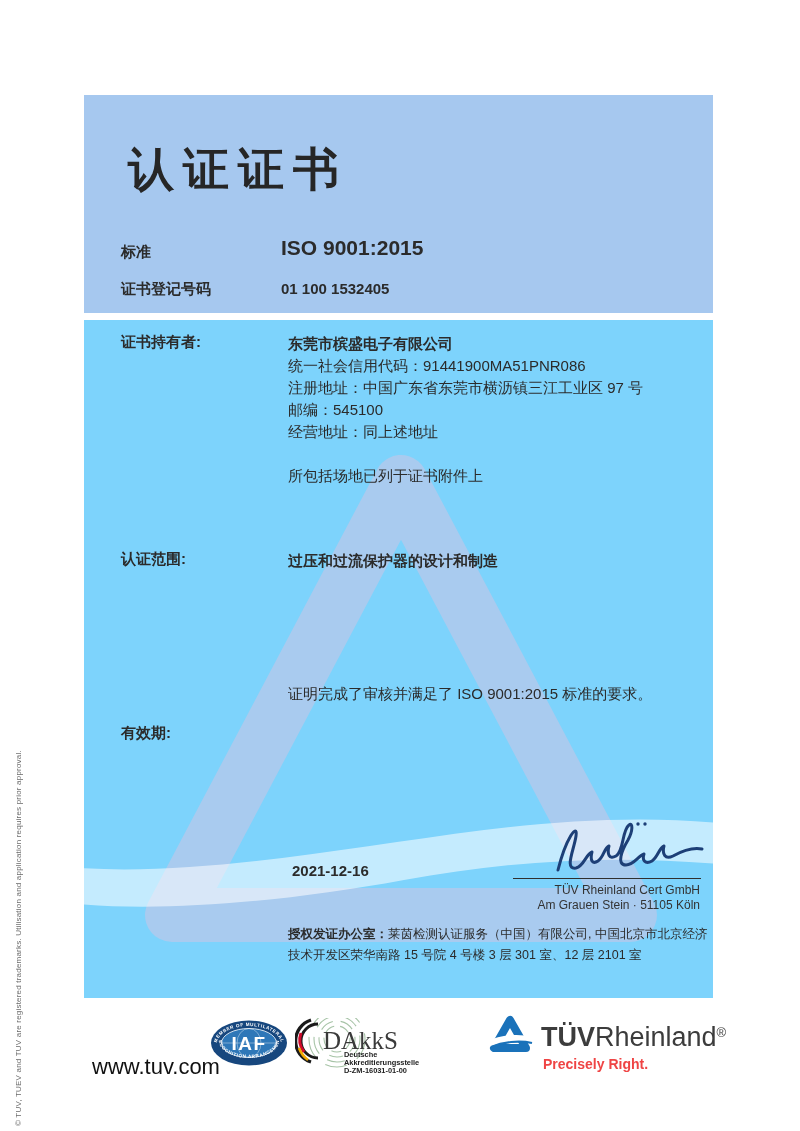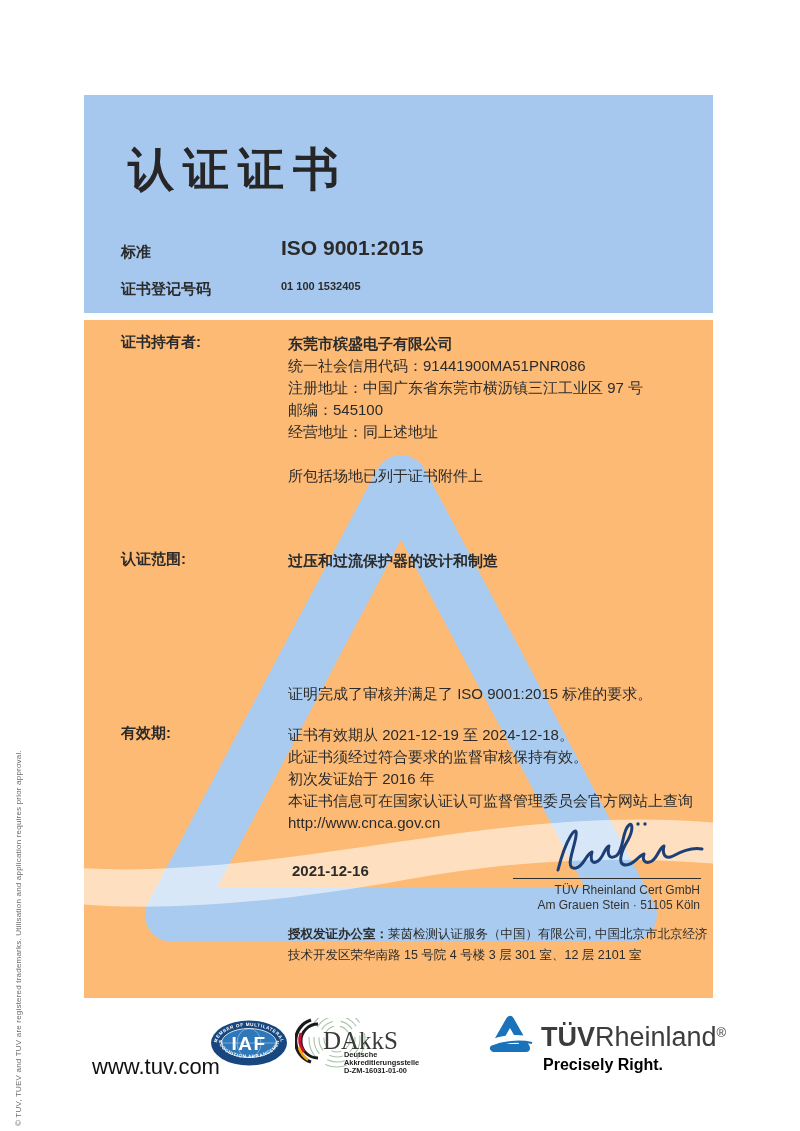--- a/index.html
+++ b/index.html
@@ -13,41 +13,41 @@
     position:absolute; left:14px; top:1126px;
     transform:rotate(-90deg); transform-origin:0 0;
     font-size:8px; color:#6b6b6b; letter-spacing:.2px; white-space:nowrap;
   }
   .band-top {
     position:absolute; left:84px; top:95px; width:629px; height:218px;
     background:#a6c8ef;
   }
   .band-body {
     position:absolute; left:84px; top:320px; width:629px; height:678px;
-    background:#fdba74; overflow:hidden;
+    background:#7dd3fc; overflow:hidden;
   }
   .cert-title { position:absolute; left:44px; top:44px; font-size:46px; font-weight:700;
     letter-spacing:9px; color:#262626; }
   .lbl { position:absolute; left:37px; font-size:15px; font-weight:700; color:#2b2b2b; }
   .lbl-light { font-weight:600; }
   .valcol { position:absolute; left:204px; font-size:15px; line-height:22px; font-weight:500; color:#2b2b2b; }
   .hdr-val-big { position:absolute; left:197px; font-size:21px; font-weight:700; }
-  .hdr-val { position:absolute; left:197px; font-size:11px; font-weight:700; }
+  .hdr-val { position:absolute; left:197px; font-size:15px; font-weight:700; }
   .bold { font-weight:700; }
   .sig-line { position:absolute; left:429px; top:558px; width:188px; border-top:1.6px solid #2f2f2f; }
   .sig-org { position:absolute; right:13px; top:563px; text-align:right; font-size:12px;
     line-height:15px; color:#333; font-weight:500; }
   .office { position:absolute; left:204px; top:604px; width:420px; font-size:12.5px;
     line-height:21px; font-weight:500; color:#2b2b2b; }
   .issue-date { position:absolute; left:208px; top:542px; font-size:15px; font-weight:600; }
   .website { position:absolute; left:92px; top:1054px; font-size:22px; font-weight:500; color:#111; }
   .brand { position:absolute; left:541px; top:1022px; font-size:27px; color:#3c3c3c; white-space:nowrap; }
   .brand .b { font-weight:700; }
   .brand .reg { font-size:13px; vertical-align:9px; }
-  .tagline { position:absolute; left:543px; top:1056px; font-size:16px; font-weight:700; color:#000000; }
+  .tagline { position:absolute; left:543px; top:1056px; font-size:14px; font-weight:700; color:#ef4444; }
   svg { display:block; }
 </style>
 </head>
 <body>
 
 <div class="page">
 
   <div class="side-note">© TUV, TUEV and TUV are registered trademarks. Utilisation and application requires prior approval.</div>
 
   <div class="band-top">
@@ -74,27 +74,20 @@
       <div>经营地址：同上述地址</div>
       <div style="margin-top:22px;">所包括场地已列于证书附件上</div>
     </div>
 
     <div class="lbl" style="top:230px;">认证范围:</div>
     <div class="valcol bold" style="top:230px;">过压和过流保护器的设计和制造</div>
 
     <div class="valcol" style="top:363px;">证明完成了审核并满足了 ISO 9001:2015 标准的要求。</div>
 
     <div class="lbl" style="top:404px;">有效期:</div>
-    <div class="valcol" style="top:404px;">
-      <div>证书有效期从 2021-12-19 至 2024-12-18。</div>
-      <div>此证书须经过符合要求的监督审核保持有效。</div>
-      <div>初次发证始于 2016 年</div>
-      <div>本证书信息可在国家认证认可监督管理委员会官方网站上查询</div>
-      <div>http://www.cnca.gov.cn</div>
-    </div>
 
     <div class="issue-date">2021-12-16</div>
 
     <svg class="abs" style="left:468px;top:498px;" width="160" height="60" viewBox="0 0 160 60" aria-hidden="true">
       <path d="M6,52 C14,20 26,4 24,18 C22,32 12,52 24,50 C32,48 34,36 40,34 C38,42 40,47 46,43 C52,39 52,30 57,28 C55,36 57,42 64,38 C72,33 70,12 77,7 C81,4 81,13 76,22 C70,32 64,47 74,47 C82,47 86,38 92,36 C90,42 93,47 100,43 C106,39 107,30 112,28 C110,36 113,42 121,38 C130,33 140,29 150,31" fill="none" stroke="#1d3f77" stroke-width="3" stroke-linecap="round" stroke-linejoin="round"></path>
       <circle cx="86" cy="6" r="1.7" fill="#1d3f77"></circle>
       <circle cx="93" cy="6" r="1.7" fill="#1d3f77"></circle>
     </svg>
     <div class="sig-line"></div>
     <div class="sig-org">

